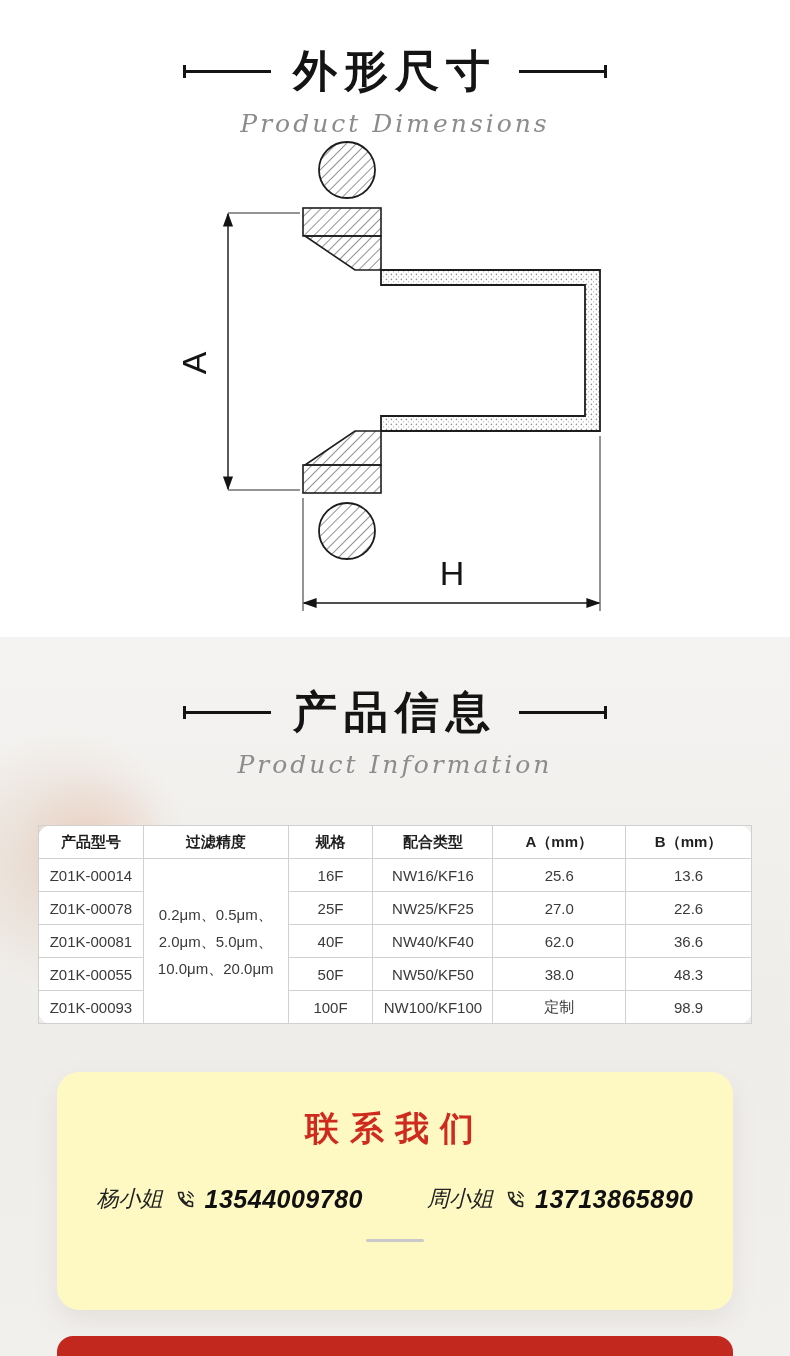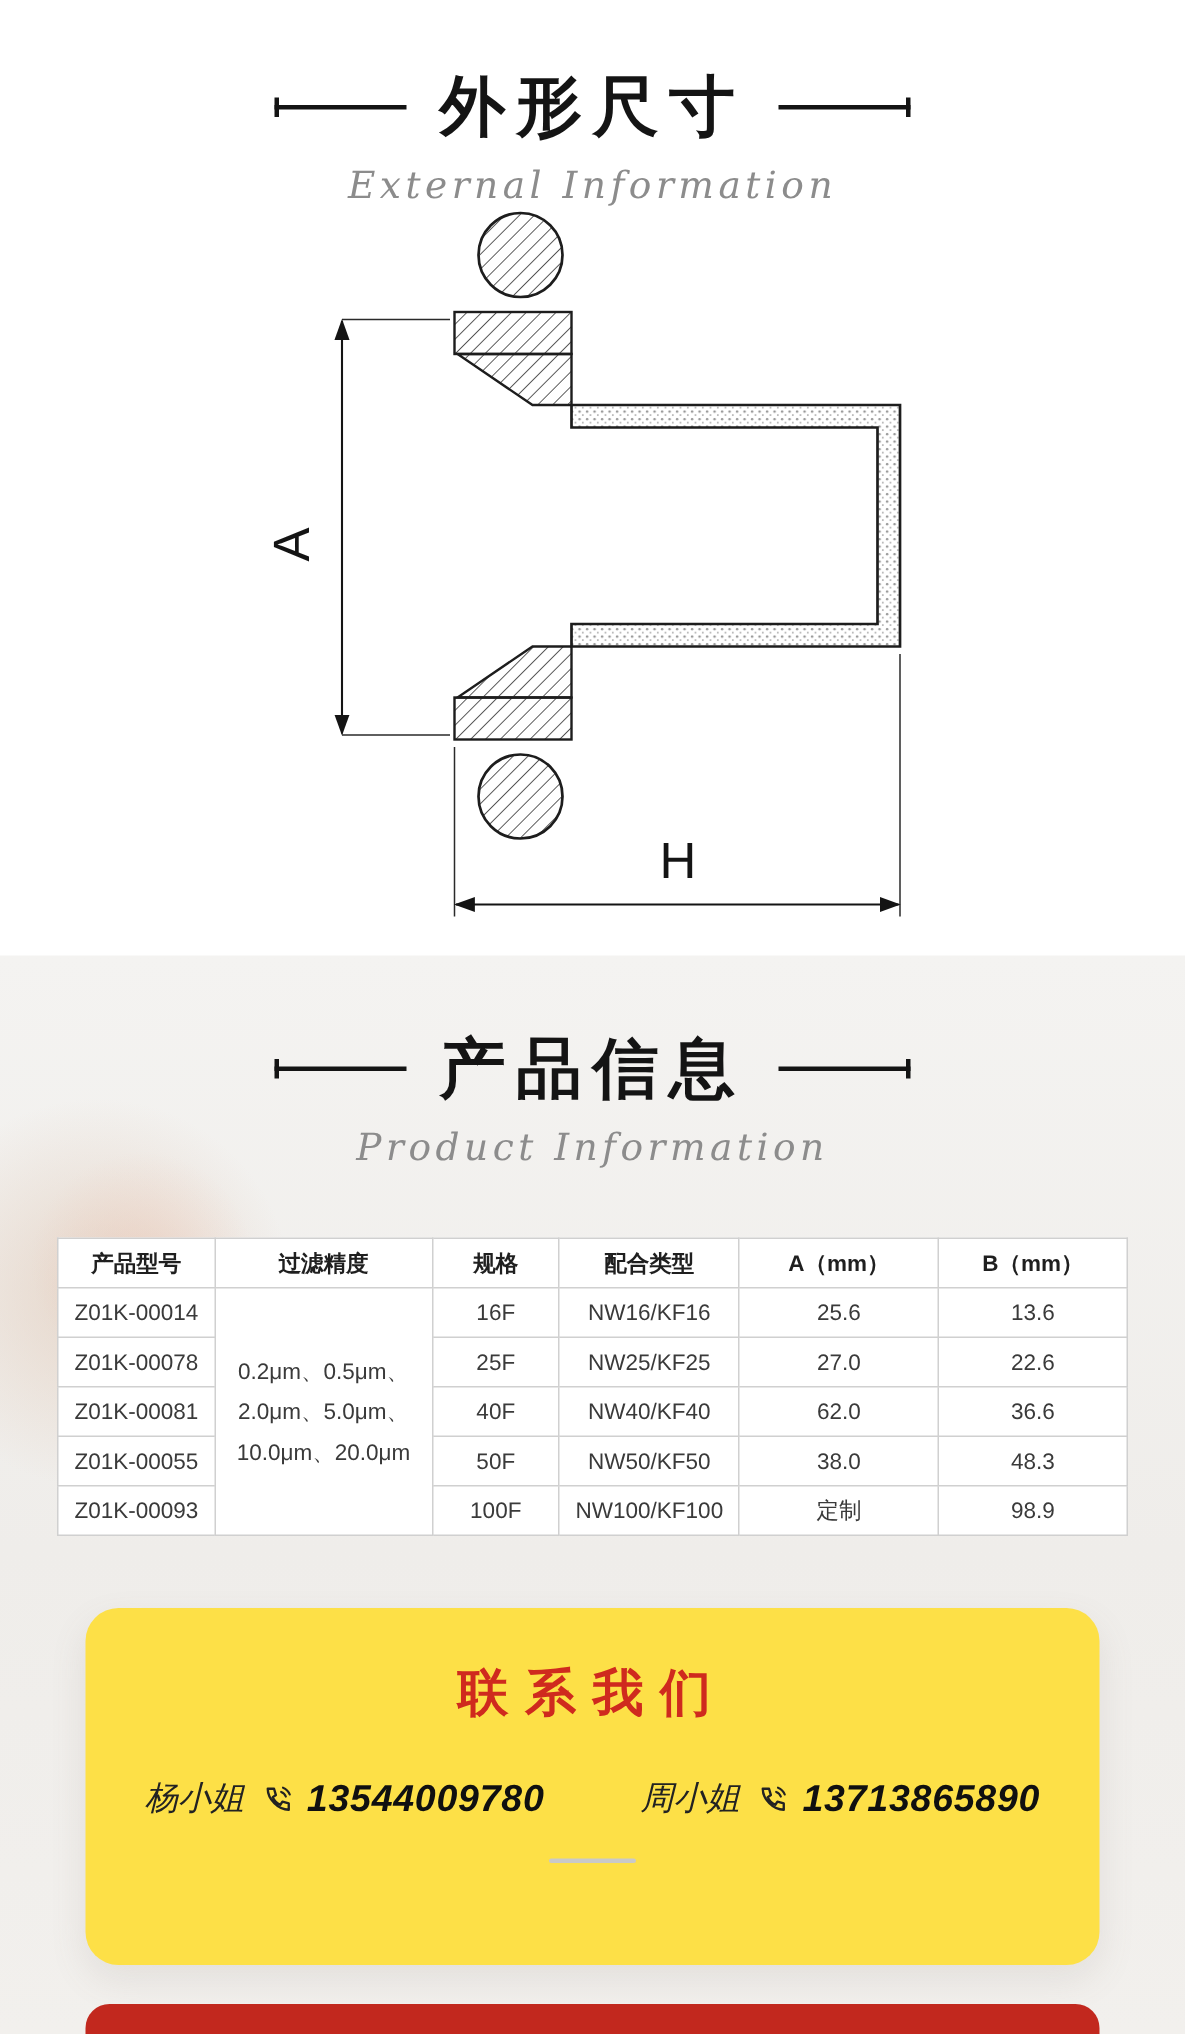--- a/index.html
+++ b/index.html
@@ -40,32 +40,32 @@
     content:""; position:absolute; left:20px; top:130px; width:150px; height:150px;
     border-radius:50%;
     background:radial-gradient(circle, rgba(236,190,170,.35) 0%, rgba(236,190,170,0) 70%);
     pointer-events:none;
   }
   .sec2 .sec-head { padding-top:46px; position:relative; z-index:1; }
   
   table.product {
     position:relative; z-index:1;
     width:714px; margin:46px auto 0; border-collapse:collapse;
-    background:#fff; font-size:15px; color:#3a3a3a;
+    background:#fff; font-size:15px; color:#3a3a3a;border-radius:14px;
   }
   table.product th, table.product td {
     border:1px solid #d0d0d0; text-align:center; vertical-align:middle;
     height:33px; padding:0 4px; font-weight:normal;
   }
   table.product th { color:#1f1f1f; font-weight:bold; }
   td.precision { line-height:1.8; }
   
   .card {
     position:absolute; top:1072px; left:57px; width:676px; height:238px;
-    background:#fde047; border-radius:22px; text-align:center;
+    background:#fef9c3; border-radius:22px; text-align:center;
     box-shadow:0 10px 24px rgba(120,108,96,.12);
   }
   .card-title { padding-top:34px; font-size:34px; font-weight:bold; color:#cf2a1e; letter-spacing:11px; }
   .contacts { margin-top:32px; display:flex; justify-content:center; align-items:center; gap:64px; }
   .contact { display:flex; align-items:center; gap:9px;font-style:italic; }
   .contact .cname { font-size:22px; color:#222; margin-right:3px; }
   .contact .cphone { font-size:25px; font-weight:bold; color:#101010; letter-spacing:.5px; }
   .divider { width:58px; height:3px; background:#c9c9c9; border-radius:2px; margin:25px auto 0; }
   .note { margin-top:21px; font-size:18px; color:#1f1f1f; }
   .note .hl { color:#cf2a1e; font-weight:bold; font-size:22px; }
@@ -79,21 +79,21 @@
 
 <div class="page">
 
   <div class="sec1">
     <div class="sec-head">
       <div class="head-row">
         <span class="head-line left"></span>
         <span class="sec-title">外形尺寸</span>
         <span class="head-line right"></span>
       </div>
-      <div class="sec-sub">External Information</div>
+      <div class="sec-sub">Product Dimensions</div>
     </div>
 
     <svg class="drawing" width="790" height="500" viewBox="0 0 790 500">
       <defs>
         <pattern id="hatch" patternUnits="userSpaceOnUse" width="7" height="7" patternTransform="rotate(45)">
           <line x1="0" y1="0" x2="0" y2="7" stroke="#4a4a4a" stroke-width="1.2"></line>
         </pattern>
         <pattern id="dots" patternUnits="userSpaceOnUse" width="5" height="5">
           <circle cx="1.4" cy="1.4" r="0.8" fill="#8f8f8f"></circle>
           <circle cx="3.6" cy="3.8" r="0.6" fill="#a5a5a5"></circle>

